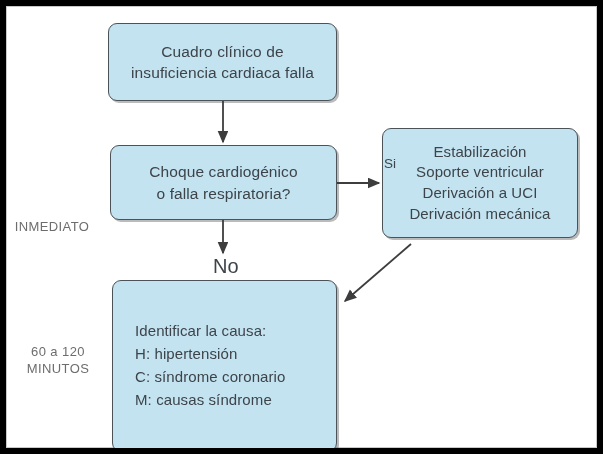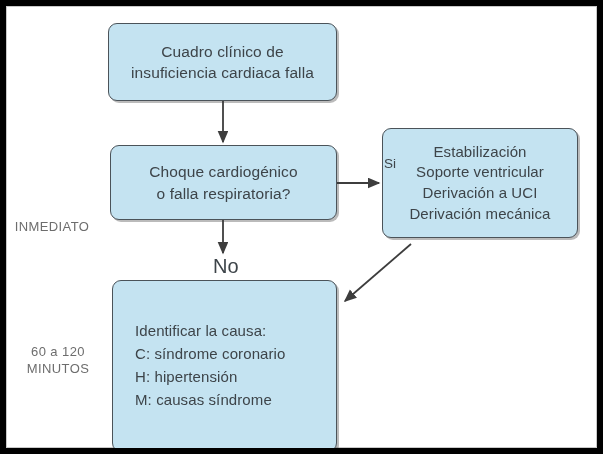--- a/index.html
+++ b/index.html
@@ -149,22 +149,22 @@
         <span class="node-line">Estabilización</span>
         <span class="node-line">Soporte ventricular</span>
         <span class="node-line">Derivación a UCI</span>
         <span class="node-line">Derivación mecánica</span>
       </div>
     </div>
 
     <div class="node" id="node-causes">
       <div class="node-inner">
         <span class="node-line">Identificar la causa:</span>
+        <span class="node-line">H: hipertensión</span>
         <span class="node-line">C: síndrome coronario</span>
-        <span class="node-line">H: hipertensión</span>
         <span class="node-line">M: causas síndrome</span>
       </div>
     </div>
 
     <div class="edge-label" id="label-si">Si</div>
     <div class="edge-label" id="label-no">No</div>
 
     <div class="time-label" id="time-immediate">INMEDIATO</div>
 
     <div class="time-label" id="time-minutes">

